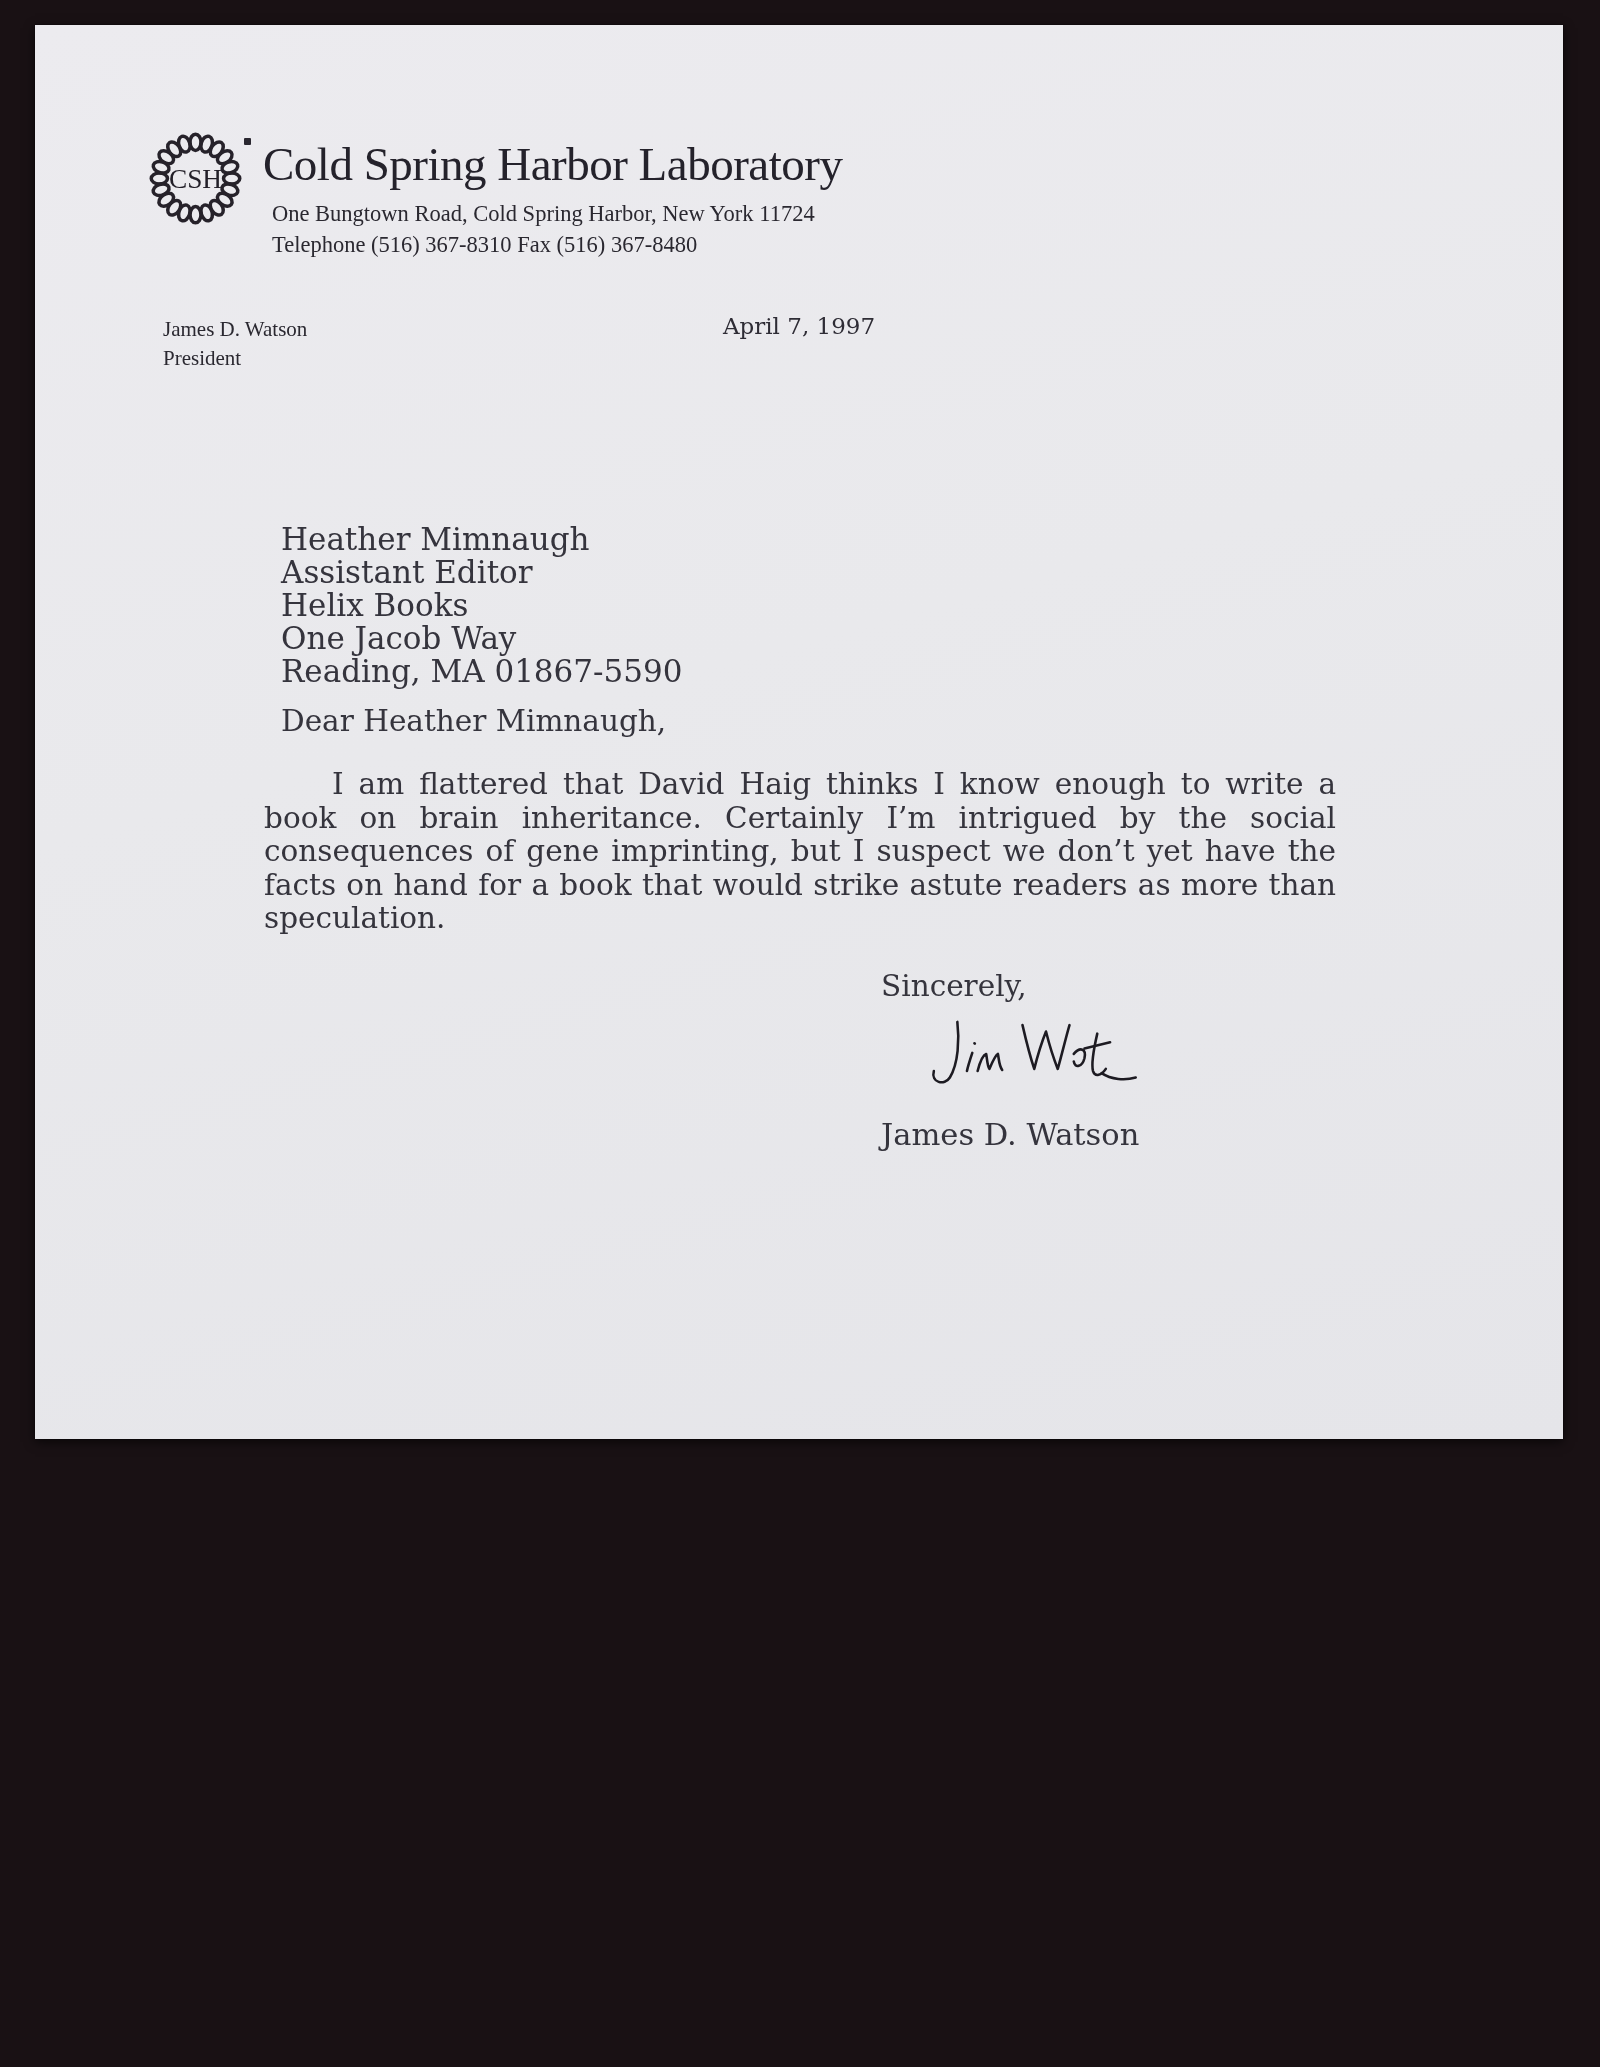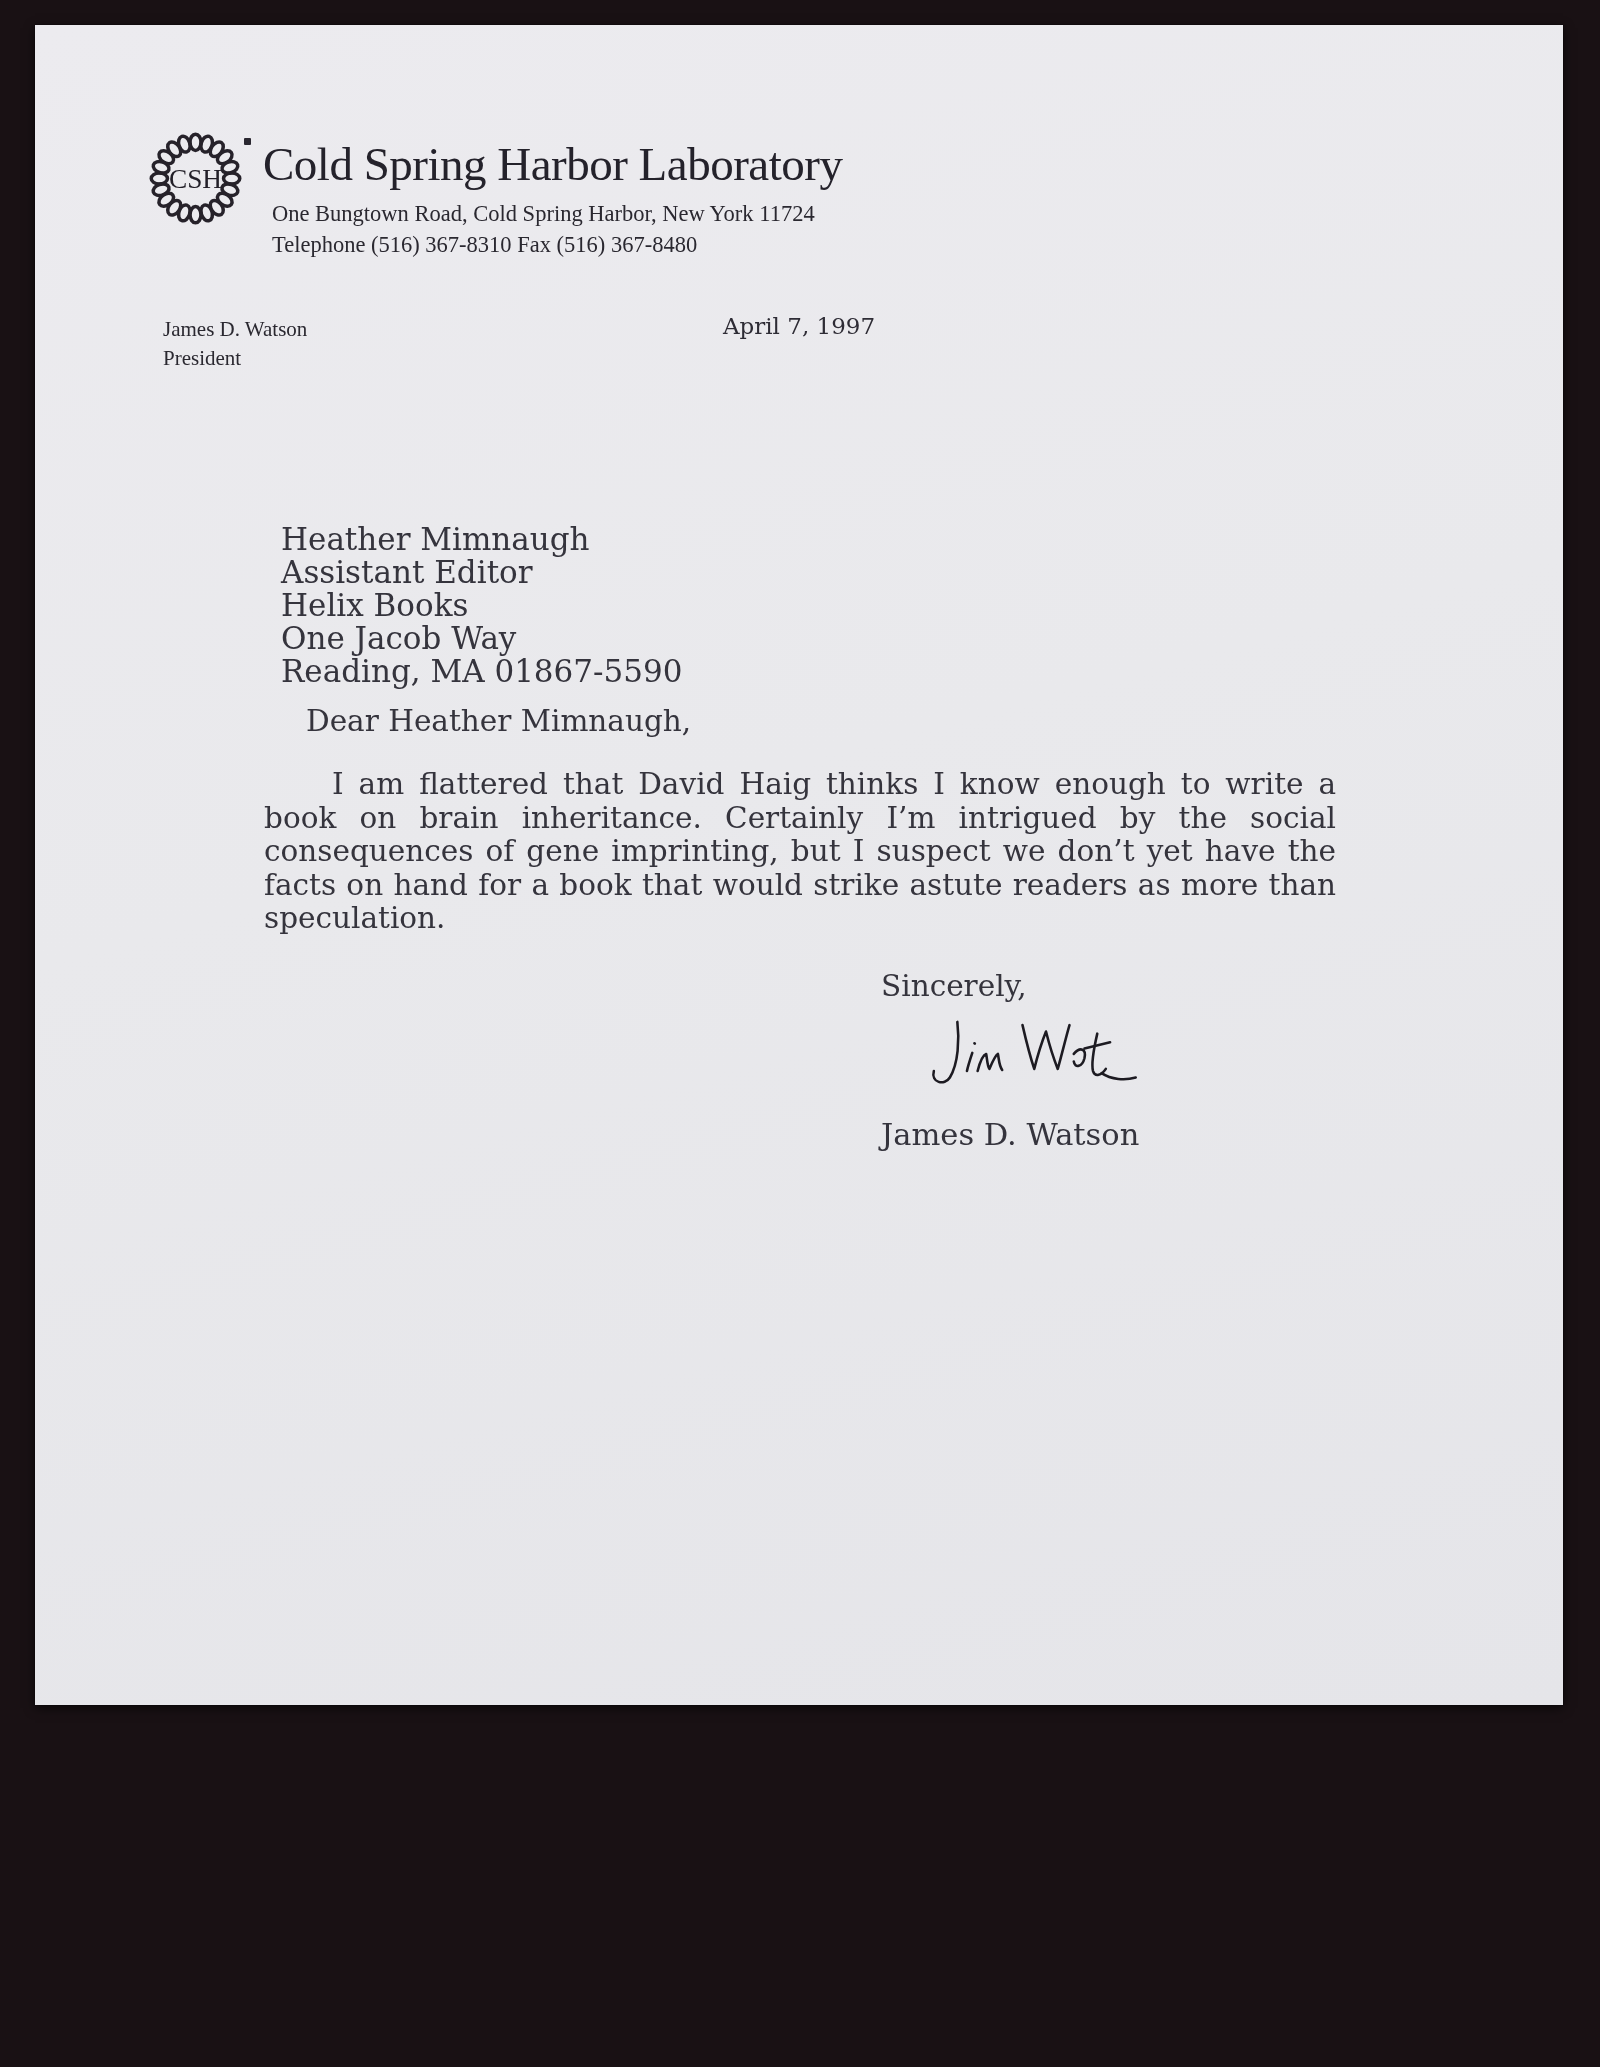--- a/index.html
+++ b/index.html
@@ -9,21 +9,21 @@
     height: 2067px;
     background: #191114;
     overflow: hidden;
     font-family: "Liberation Serif", serif;
   }
   .paper {
     position: absolute;
     left: 35px;
     top: 25px;
     width: 1528px;
-    height: 1680px;
+    height: 1414px;
     background: linear-gradient(165deg, #ecebef 0%, #e9e9ec 45%, #e5e5e9 100%);
     box-shadow: 0 3px 10px rgba(0,0,0,0.65), 0 0 1px rgba(0,0,0,0.8);
   }
 
   
   .logo-svg { position: absolute; left: 112px; top: 105px; width: 97px; height: 97px; }
   .logo-monogram {
     font-family: "Liberation Serif", serif;
     font-size: 31px;
     fill: #221f28;
@@ -65,21 +65,21 @@
   }
 
   
   .tw { font-family: "DejaVu Serif", serif; color: #35343d; }
   .recipient-block {
     position: absolute; left: 246px; top: 498px;
     font-size: 31px; line-height: 33px; white-space: nowrap;
   }
   .salutation {
     position: absolute; left: 246px; top: 679px;
-    font-size: 29.5px; white-space: nowrap; margin-left: 25px;
+    font-size: 29.5px; white-space: nowrap;
   }
   .body-paragraph {
     position: absolute; left: 229px; top: 743px;
     width: 1072px;
     font-size: 29.5px; line-height: 33.6px;
     text-align: justify;
     text-indent: 68px;
   }
   .valediction {
     position: absolute; left: 846px; top: 944px;

